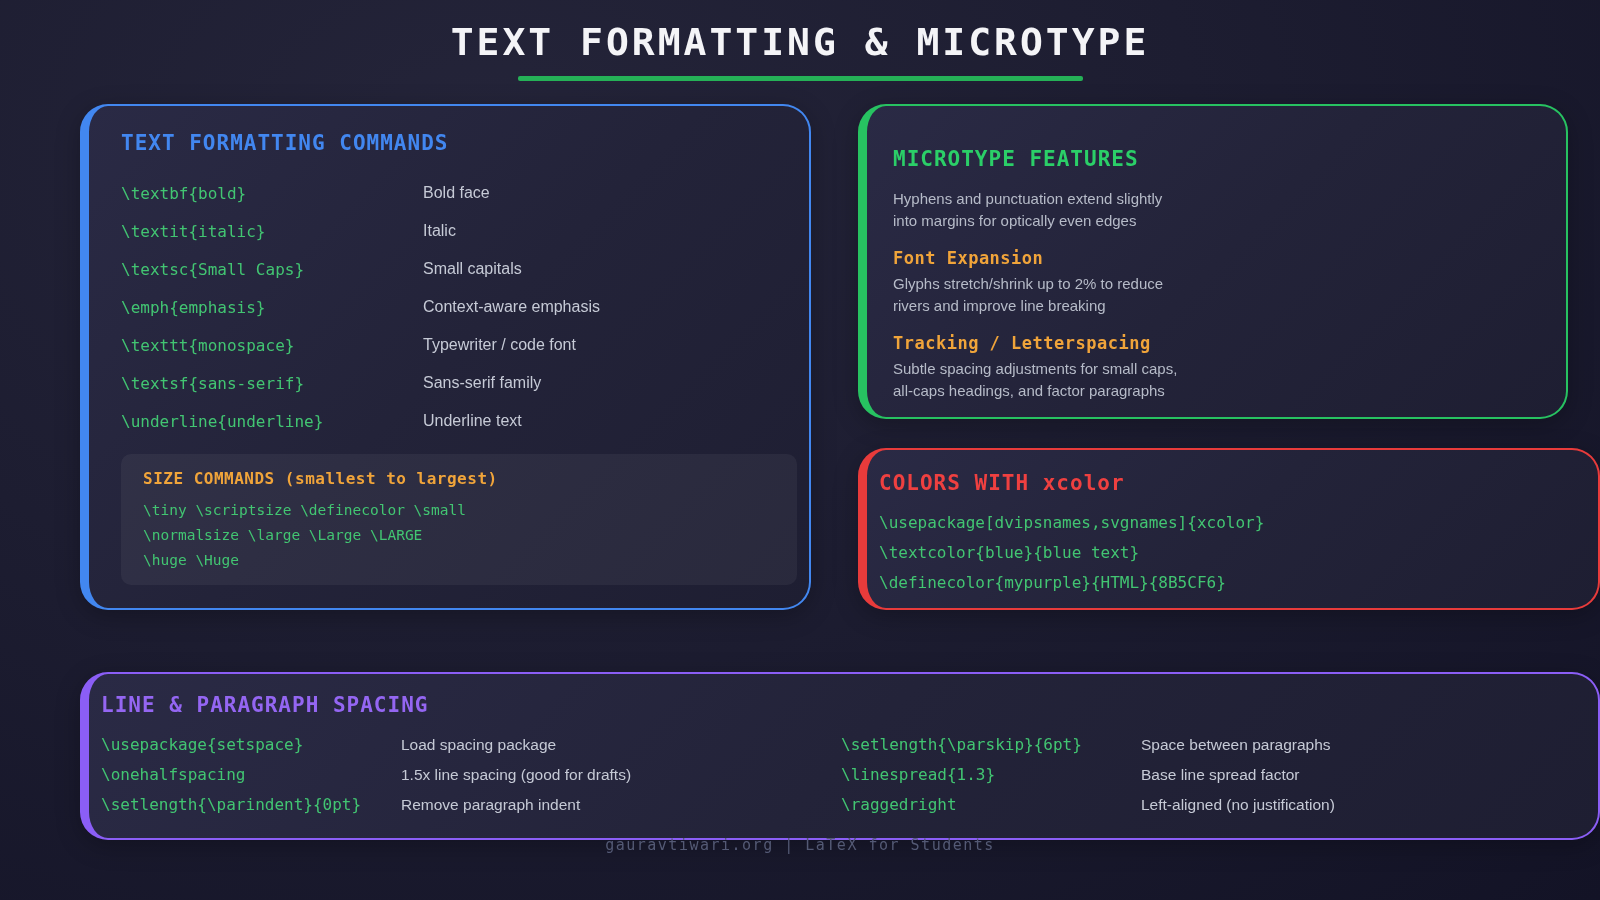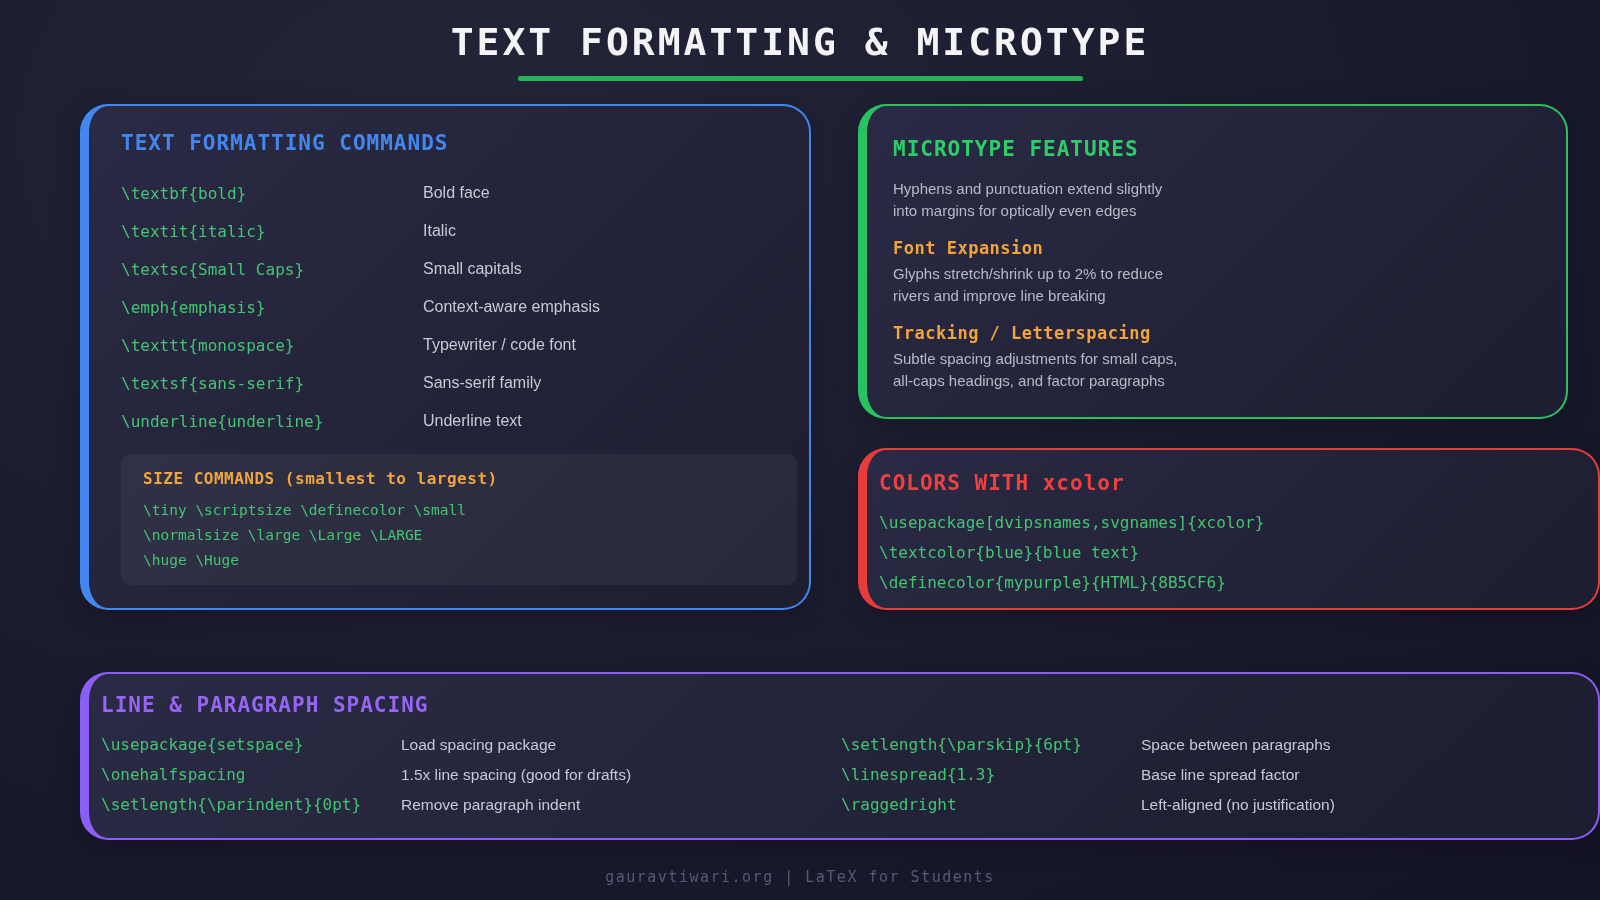--- a/index.html
+++ b/index.html
@@ -29,21 +29,21 @@
     border:2px solid; border-left-width:9px;
     background:linear-gradient(135deg, #2a2a45 0%, #232339 50%, #1e1e32 100%);
     box-shadow:0 6px 24px rgba(0,0,0,0.25);
     margin-left:40px;
   }
   .panel h2 {
     font-family:"DejaVu Sans Mono", monospace;
     font-size:21px; line-height:26px; font-weight:bold; letter-spacing:1px;
   }
   .panel-blue   { left:40px;  top:104px; width:731px;  height:506px; border-color:#4287f0; padding:24px 12px 0 32px; }
-  .panel-green  { left:818px; top:104px; width:710px;  height:315px; border-color:#27c261; padding:30px 26px 0 26px; }
+  .panel-green  { left:818px; top:104px; width:710px;  height:315px; border-color:#27c261; padding:40px 26px 0 26px; }
   .panel-red    { left:818px; top:448px; width:742px;  height:162px; border-color:#e83b3b; padding:20px 26px 0 12px; }
   .panel-purple { left:40px;  top:672px; width:1520px; height:168px; border-color:#8b5ef6; padding:18px 24px 0 12px; }
   .panel-blue h2   { color:#4287f0; }
   .panel-green h2  { color:#2bcf68; margin-bottom:6px; }
   .panel-red h2    { color:#ef4040; }
   .panel-purple h2 { color:#9466f2; }
   
   .code {
     font-family:"DejaVu Sans Mono", monospace;
     font-size:16px; color:#42c572;
@@ -89,21 +89,21 @@
     margin-top:12px;
     display:grid; grid-template-columns:300px 440px 300px 1fr;
   }
   .spacing-grid > span { line-height:30px; }
   .spacing-grid .desc { font-size:15.5px; }
   
   .ftr {
     position:absolute; left:0; top:836px; width:100%;
     text-align:center;
     font-family:"DejaVu Sans Mono", monospace;
-    font-size:15px; letter-spacing:1.5px; color:#545a75;margin-top:32px;
+    font-size:15px; letter-spacing:1.5px; color:#545a75;
   }
 </style>
 </head>
 <body>
 
 <div class="page">
 
   <div class="hdr">
     <h1>TEXT FORMATTING &amp; MICROTYPE</h1>
     <div class="title-underline"></div>

